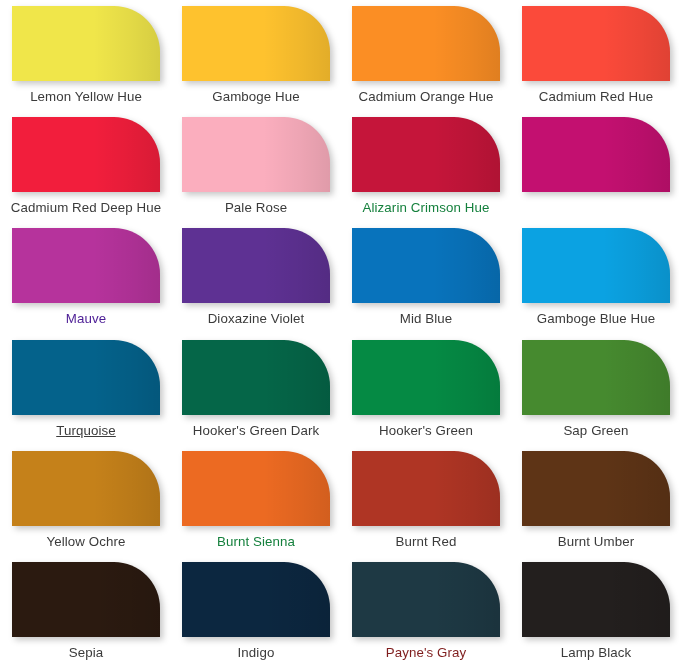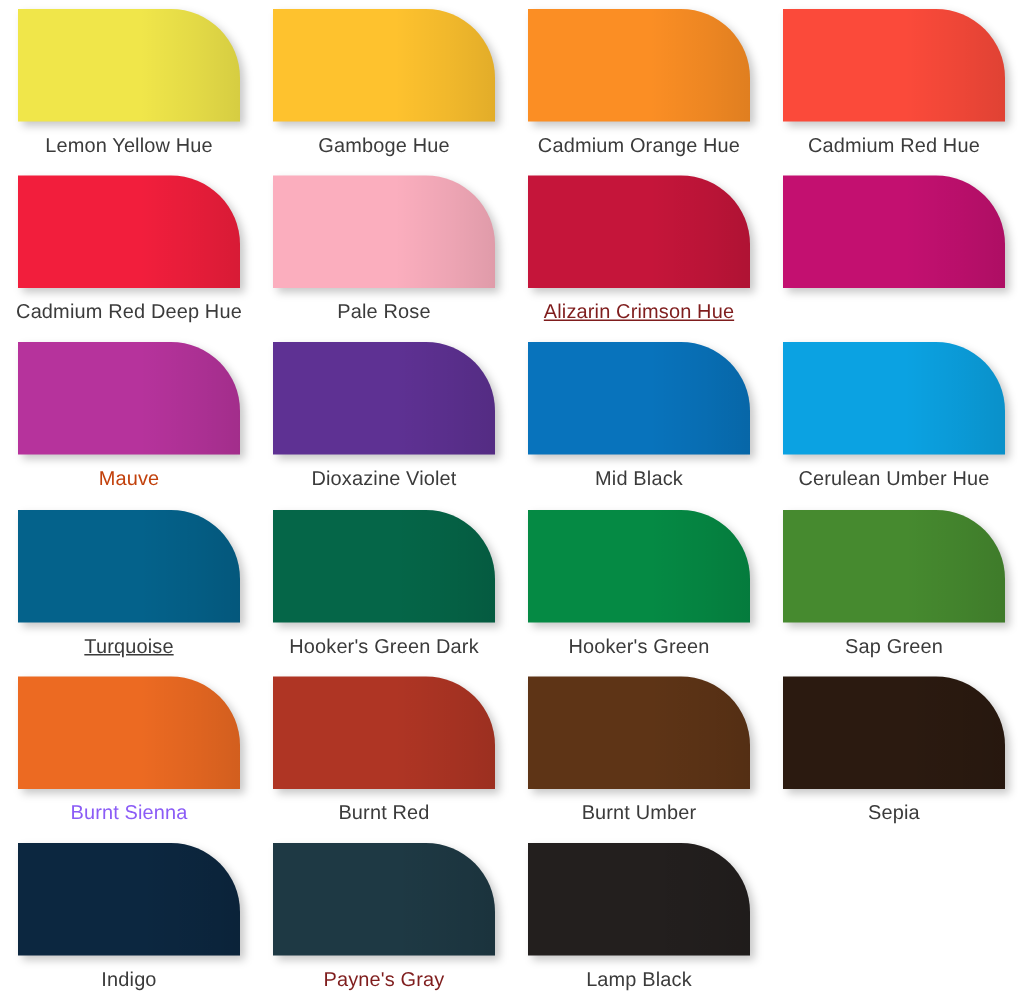--- a/index.html
+++ b/index.html
@@ -132,55 +132,55 @@
         <div class="swatch-chip-shadow"></div>
         <div class="swatch-chip" style="background: rgb(251, 174, 190);"></div>
       </div>
       <div class="swatch-label" style="color: rgb(59, 59, 59);">Pale Rose</div>
     </div>
     <div class="swatch-cell">
       <div class="swatch-chip-wrap">
         <div class="swatch-chip-shadow"></div>
         <div class="swatch-chip" style="background: rgb(197, 21, 58);"></div>
       </div>
-      <div class="swatch-label" style="color: #7f1d1d; text-decoration: underline;">Alizarin Crimson Hue</div>
+      <div class="swatch-label" style="color: #15803d;">Alizarin Crimson Hue</div>
     </div>
     <div class="swatch-cell">
       <div class="swatch-chip-wrap">
         <div class="swatch-chip-shadow"></div>
         <div class="swatch-chip" style="background: rgb(195, 16, 112);"></div>
       </div>
     </div>
     <div class="swatch-cell">
       <div class="swatch-chip-wrap">
         <div class="swatch-chip-shadow"></div>
         <div class="swatch-chip" style="background: rgb(182, 51, 156);"></div>
       </div>
-      <div class="swatch-label" style="color: #c2410c;">Mauve</div>
+      <div class="swatch-label" style="color: #4c1d95;">Mauve</div>
     </div>
     <div class="swatch-cell">
       <div class="swatch-chip-wrap">
         <div class="swatch-chip-shadow"></div>
         <div class="swatch-chip" style="background: rgb(94, 49, 147);"></div>
       </div>
       <div class="swatch-label" style="color: rgb(59, 59, 59); text-align: right;">Dioxazine Violet</div>
     </div>
     <div class="swatch-cell">
       <div class="swatch-chip-wrap">
         <div class="swatch-chip-shadow"></div>
         <div class="swatch-chip" style="background: rgb(8, 115, 188);"></div>
       </div>
-      <div class="swatch-label" style="color: rgb(59, 59, 59);">Mid Black</div>
+      <div class="swatch-label" style="color: rgb(59, 59, 59);">Mid Blue</div>
     </div>
     <div class="swatch-cell">
       <div class="swatch-chip-wrap">
         <div class="swatch-chip-shadow"></div>
         <div class="swatch-chip" style="background: rgb(11, 162, 226);"></div>
       </div>
-      <div class="swatch-label" style="color: rgb(59, 59, 59);">Cerulean Umber Hue</div>
+      <div class="swatch-label" style="color: rgb(59, 59, 59);">Gamboge Blue Hue</div>
     </div>
     <div class="swatch-cell">
       <div class="swatch-chip-wrap">
         <div class="swatch-chip-shadow"></div>
         <div class="swatch-chip" style="background: rgb(4, 98, 139);"></div>
       </div>
       <div class="swatch-label" style="color: rgb(59, 59, 59); text-decoration: underline;">Turquoise</div>
     </div>
     <div class="swatch-cell">
       <div class="swatch-chip-wrap">
@@ -199,23 +199,30 @@
     <div class="swatch-cell">
       <div class="swatch-chip-wrap">
         <div class="swatch-chip-shadow"></div>
         <div class="swatch-chip" style="background: rgb(70, 138, 47);"></div>
       </div>
       <div class="swatch-label" style="color: rgb(59, 59, 59);">Sap Green</div>
     </div>
     <div class="swatch-cell">
       <div class="swatch-chip-wrap">
         <div class="swatch-chip-shadow"></div>
+        <div class="swatch-chip" style="background: rgb(197, 129, 26);"></div>
+      </div>
+      <div class="swatch-label" style="color: rgb(59, 59, 59);">Yellow Ochre</div>
+    </div>
+    <div class="swatch-cell">
+      <div class="swatch-chip-wrap">
+        <div class="swatch-chip-shadow"></div>
         <div class="swatch-chip" style="background: rgb(236, 106, 34);"></div>
       </div>
-      <div class="swatch-label" style="color: #8b5cf6;">Burnt Sienna</div>
+      <div class="swatch-label" style="color: #15803d;">Burnt Sienna</div>
     </div>
     <div class="swatch-cell">
       <div class="swatch-chip-wrap">
         <div class="swatch-chip-shadow"></div>
         <div class="swatch-chip" style="background: rgb(175, 53, 36);"></div>
       </div>
       <div class="swatch-label" style="color: rgb(59, 59, 59);">Burnt Red</div>
     </div>
     <div class="swatch-cell">
       <div class="swatch-chip-wrap">

